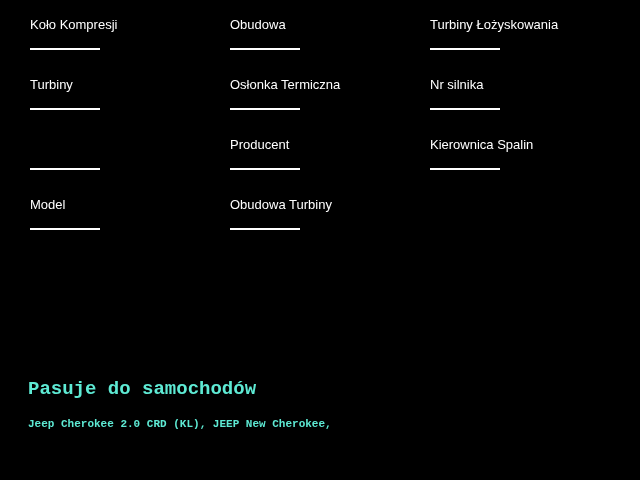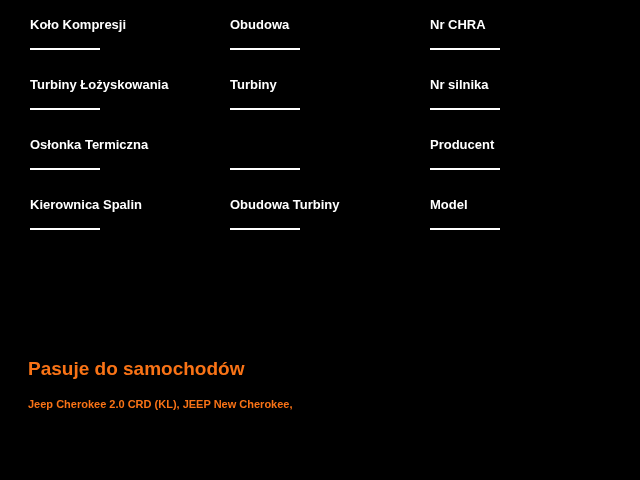--- a/index.html
+++ b/index.html
@@ -27,37 +27,38 @@
     display: grid;
     grid-template-columns: 200px 200px 200px;
     grid-auto-rows: 60px;
   }
   .field-cell {
     position: relative;
   }
   .field-label {
     color: #ffffff;
     font-size: 13px;
-    font-weight: bold;
+    font-weight: normal;
     line-height: 15px;
     white-space: nowrap;
   }
   .field-underline {
     position: absolute;
     left: 0;
     top: 31px;
     width: 70px;
     height: 2px;
     background: #ffffff;
   }
   .compat {
     position: absolute;
     left: 28px;
-    top: 358px;
-    color: #f97316;
+    top: 378px;
+    color: #5eead4;
+    font-family: Liberation Mono, monospace;
   }
   .compat-heading {
     margin: 0;
     font-size: 19px;
     font-weight: bold;
     line-height: 22px;
     white-space: nowrap;
   }
   .compat-cars {
     margin-top: 18px;
@@ -77,66 +78,62 @@
     <div class="field-cell">
       <div class="field-label">Koło Kompresji</div>
       <div class="field-underline"></div>
     </div>
 
     <div class="field-cell">
       <div class="field-label">Obudowa</div>
       <div class="field-underline"></div>
     </div>
 
-    <div class="field-cell">
-      <div class="field-label">Nr CHRA</div>
-      <div class="field-underline"></div>
-    </div>
 
     <div class="field-cell">
       <div class="field-label">Turbiny Łożyskowania</div>
       <div class="field-underline"></div>
     </div>
 
     <div class="field-cell">
       <div class="field-label">Turbiny</div>
       <div class="field-underline"></div>
     </div>
 
     <div class="field-cell">
-      <div class="field-label">Nr silnika</div>
+      <div class="field-label">Osłonka Termiczna</div>
       <div class="field-underline"></div>
     </div>
 
     <div class="field-cell">
-      <div class="field-label">Osłonka Termiczna</div>
+      <div class="field-label">Nr silnika</div>
       <div class="field-underline"></div>
     </div>
 
     <div class="field-cell">
       <div class="field-underline"></div>
     </div>
 
     <div class="field-cell">
       <div class="field-label">Producent</div>
       <div class="field-underline"></div>
     </div>
 
     <div class="field-cell">
       <div class="field-label">Kierownica Spalin</div>
       <div class="field-underline"></div>
     </div>
 
     <div class="field-cell">
-      <div class="field-label">Obudowa Turbiny</div>
+      <div class="field-label">Model</div>
       <div class="field-underline"></div>
     </div>
 
     <div class="field-cell">
-      <div class="field-label">Model</div>
+      <div class="field-label">Obudowa Turbiny</div>
       <div class="field-underline"></div>
     </div>
 
   </div>
 
   <div class="compat">
     <h2 class="compat-heading">Pasuje do samochodów</h2>
     <div class="compat-cars">Jeep Cherokee 2.0 CRD (KL), JEEP New Cherokee,</div>
   </div>
 

